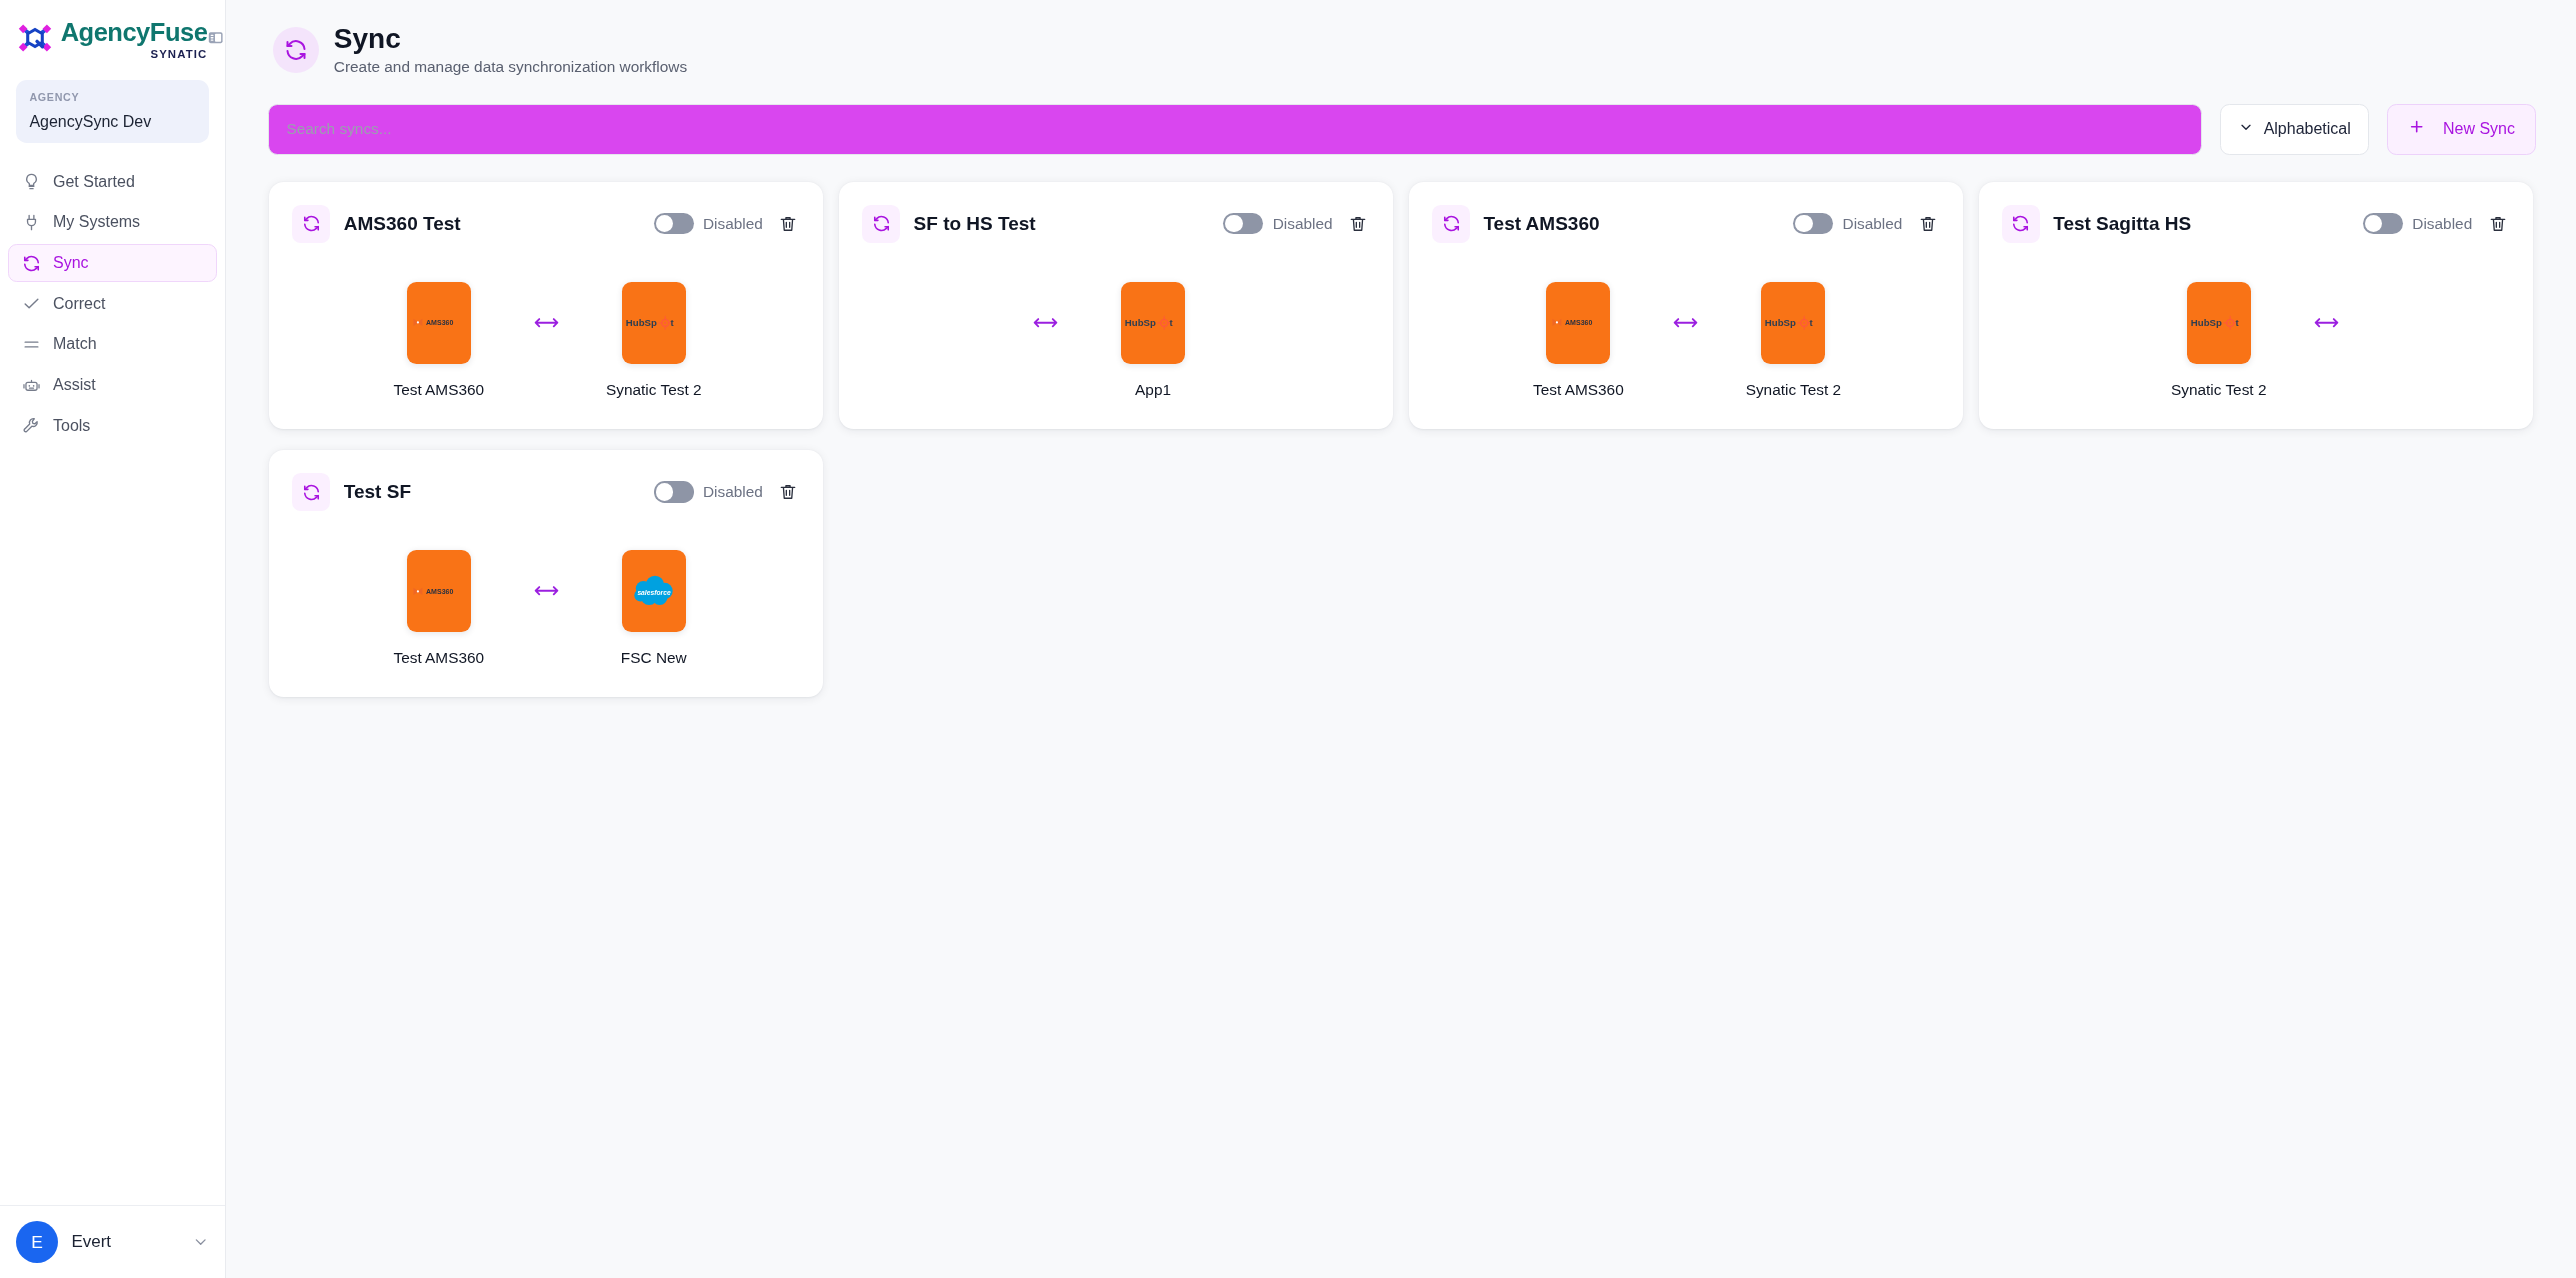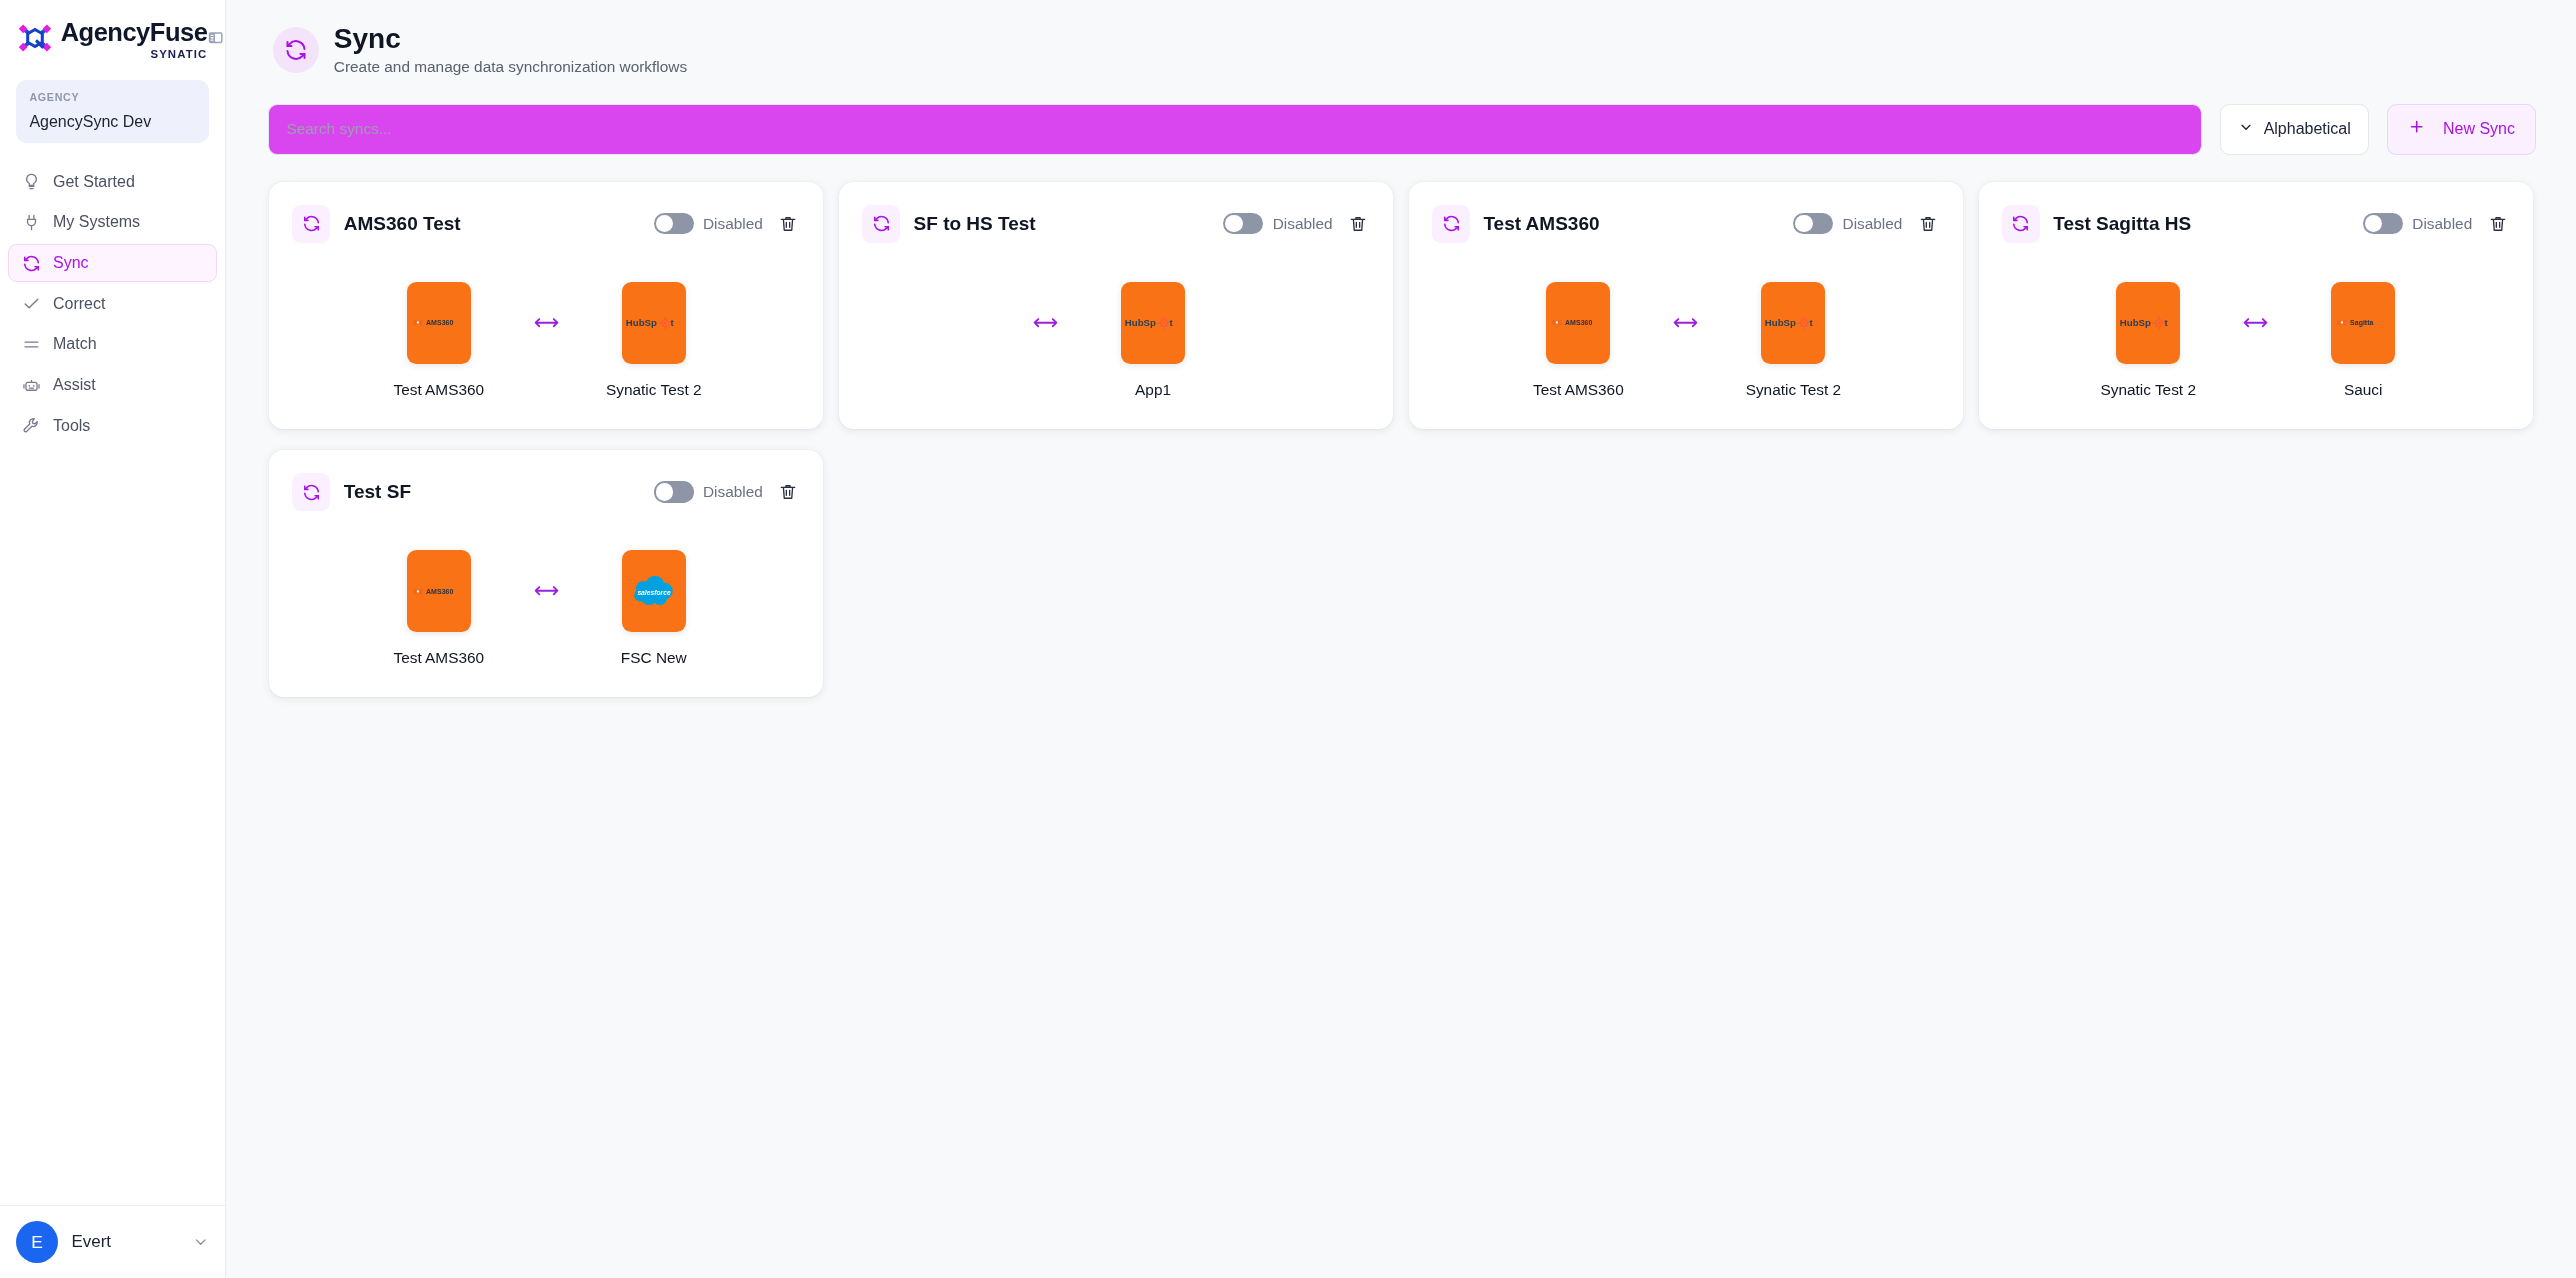--- a/index.html
+++ b/index.html
@@ -18,21 +18,21 @@
     border-right: 1.3px solid #e9ebef;
     display: flex; flex-direction: column;
     position: relative;
   }
   .sb-top { padding: 17.4px 16px 0 16px; }
   .brand-row { display: flex; align-items: flex-start; justify-content: space-between; }
   .brand { display: flex; align-items: flex-start; gap: 6.7px; }
   .brand-logo { width: 38px; height: 38px; flex: 0 0 38px; margin-top: 1.3px; }
   .brand-text { display: flex; flex-direction: column; padding-top: 2.7px; }
   .brand-name {
-    font-size: 25.5px; font-weight: 700; color: #0f172a;
+    font-size: 25.5px; font-weight: 700; color: #0f766e;
     letter-spacing: -0.5px; line-height: 1.0;
   }
   .brand-sub {
     font-size: 11.4px; font-weight: 700; color: #1b2050;
     letter-spacing: 1.1px; text-align: right; line-height: 1.5;
   }
   .collapse-btn {
     width: 27px; height: 27px; display: flex; align-items: center; justify-content: center;
     margin-top: 6.7px; cursor: pointer; border-radius: 4px;
   }
@@ -544,31 +544,20 @@
       <text x="118" y="31" font-family="Liberation Sans, sans-serif" font-size="25" font-weight="600" fill="#2d3e50">t</text>
     </svg>
               </span>
         <span class="sys-name">Synatic Test 2</span>
       </div>
       <span class="arrow-mid">
         <svg viewBox="0 0 48 24" width="35" height="17.4" fill="none" stroke="#9b1fe0" stroke-width="2.6" stroke-linecap="round" stroke-linejoin="round">
           <path d="M10 12h28M14 7l-5 5 5 5M34 7l5 5-5 5"></path>
         </svg>
       </span>
-      <div class="sys">
-        <span class="sys-tile">
-                <svg viewBox="0 0 150 40" width="56" height="14.8">
-      <path d="M6 10 L20 20 L6 30 Z" fill="#ef6724"></path>
-      <path d="M30 10 L16 20 L30 30 Z" fill="#ef6724"></path>
-      <circle cx="18" cy="20" r="3" fill="#ffffff"></circle>
-      <text x="40" y="27" font-family="Liberation Sans, sans-serif" font-size="19" font-weight="700" fill="#2b3240">Sagitta</text>
-    </svg>
-              </span>
-        <span class="sys-name">Sauci</span>
-      </div>
     </div>
   </div>
 
   <div class="sync-card">
     <div class="card-head">
       <span class="card-ico">
         <svg viewBox="0 0 24 24" width="19" height="19" fill="none" stroke="#a914e0" stroke-width="2" stroke-linecap="round" stroke-linejoin="round">
           <path d="M20.5 11a8.5 8.5 0 0 0-14.6-5.2L3.5 8"></path>
                 <path d="M3.5 4v4h4"></path>
           <path d="M3.5 13a8.5 8.5 0 0 0 14.6 5.2l2.4-2.2"></path>

